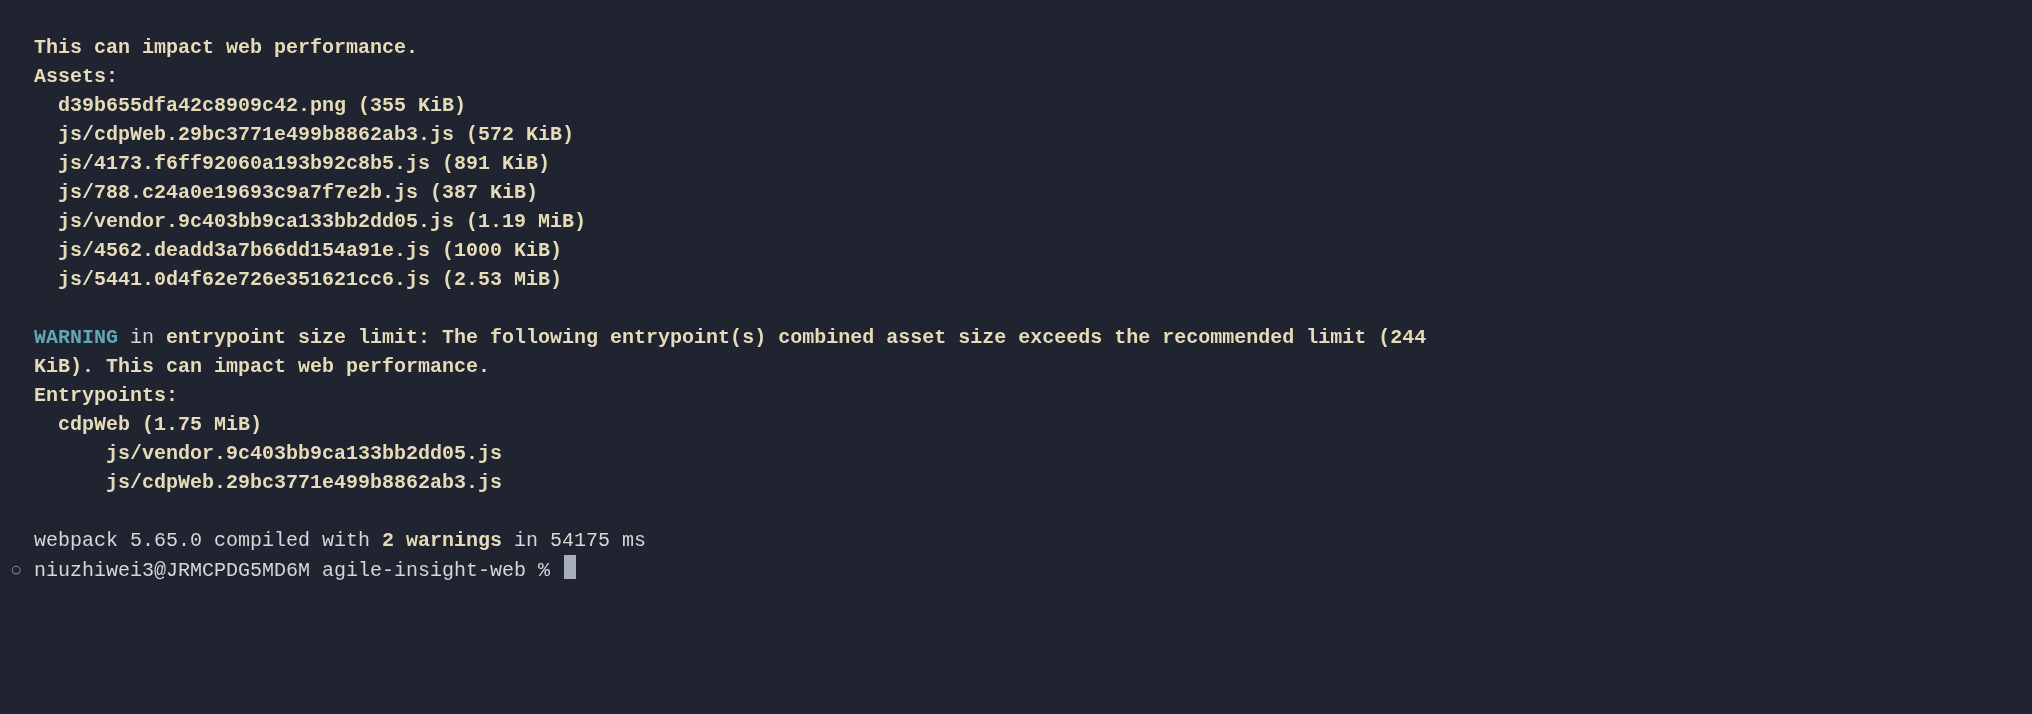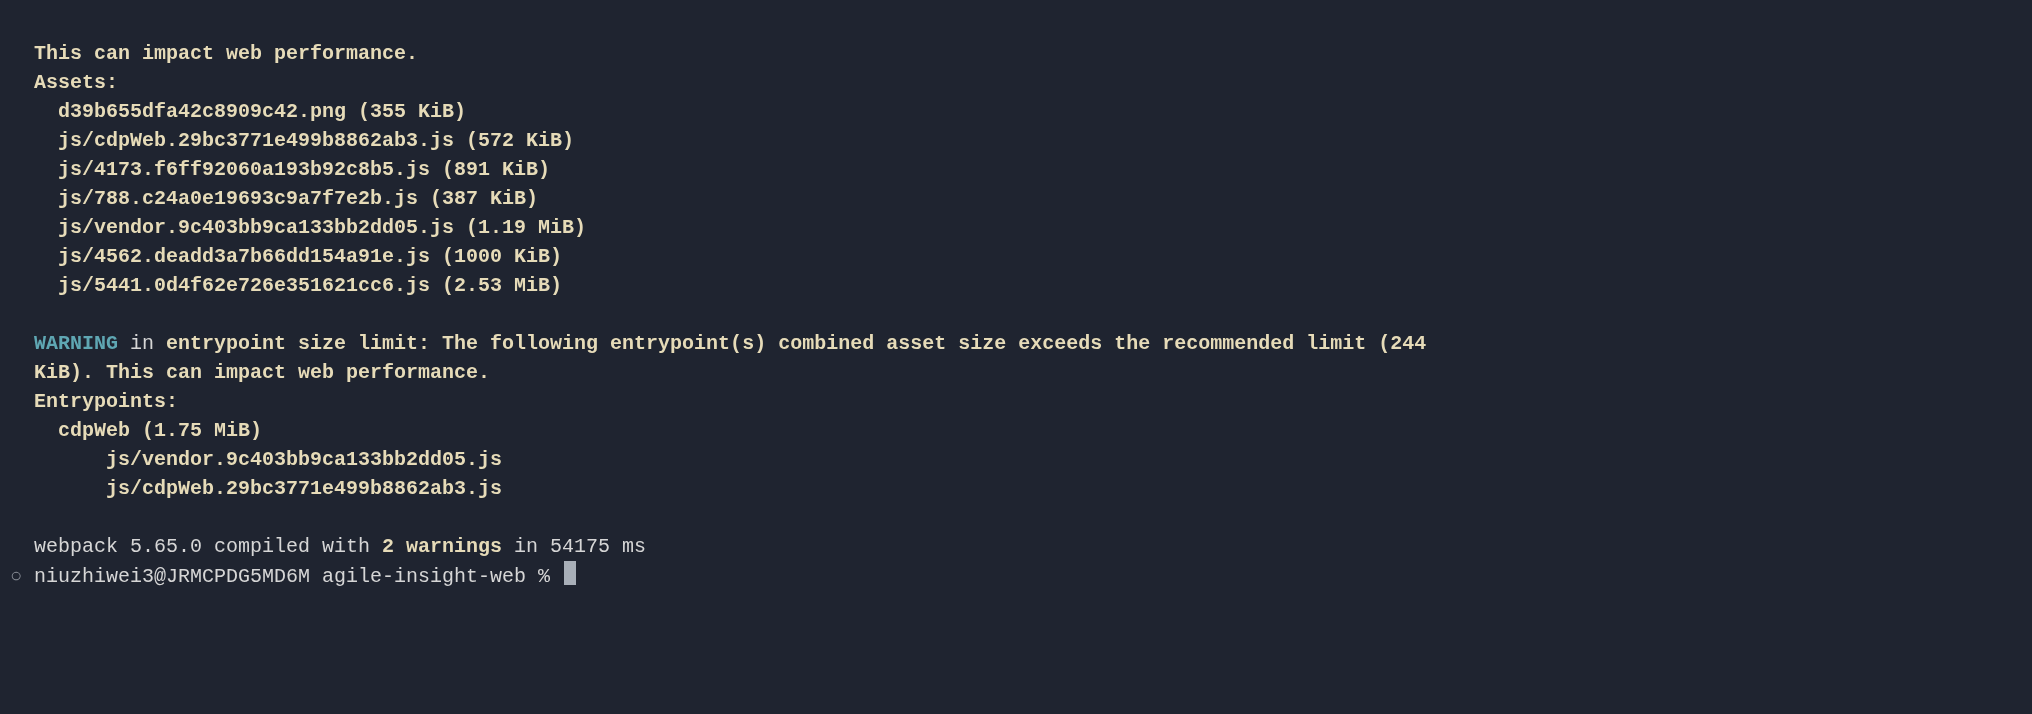--- a/index.html
+++ b/index.html
@@ -9,21 +9,21 @@
     color: #e6dbb8;
     font-family: "Menlo", "Consolas", "Courier New", monospace;
     font-size: 20px;
     font-weight: bold;
     line-height: 1.45;
     width: 2032px;
     height: 714px;
     overflow: hidden;
   }
   .terminal {
-    padding: 10px 0 0 34px;
+    padding: 4px 0 0 34px;
     white-space: pre;
   }
   .plain { color: #e6dbb8; }
   .white { color: #d6d6d6; font-weight: normal; }
   .warn-label { color: #5fa7b3; }
   .warn-in { color: #d6d6d6; font-weight: normal; }
   .warn-msg { color: #e6dbb8; }
   .count-highlight { color: #e6dbb8; }
   .prompt-circle {
     color: #8a8f98;

